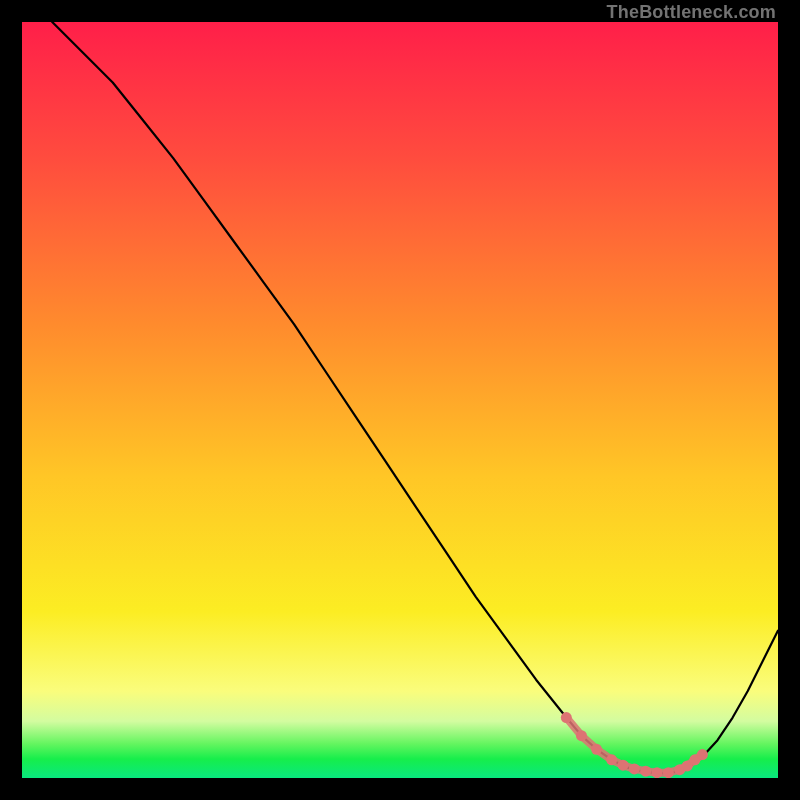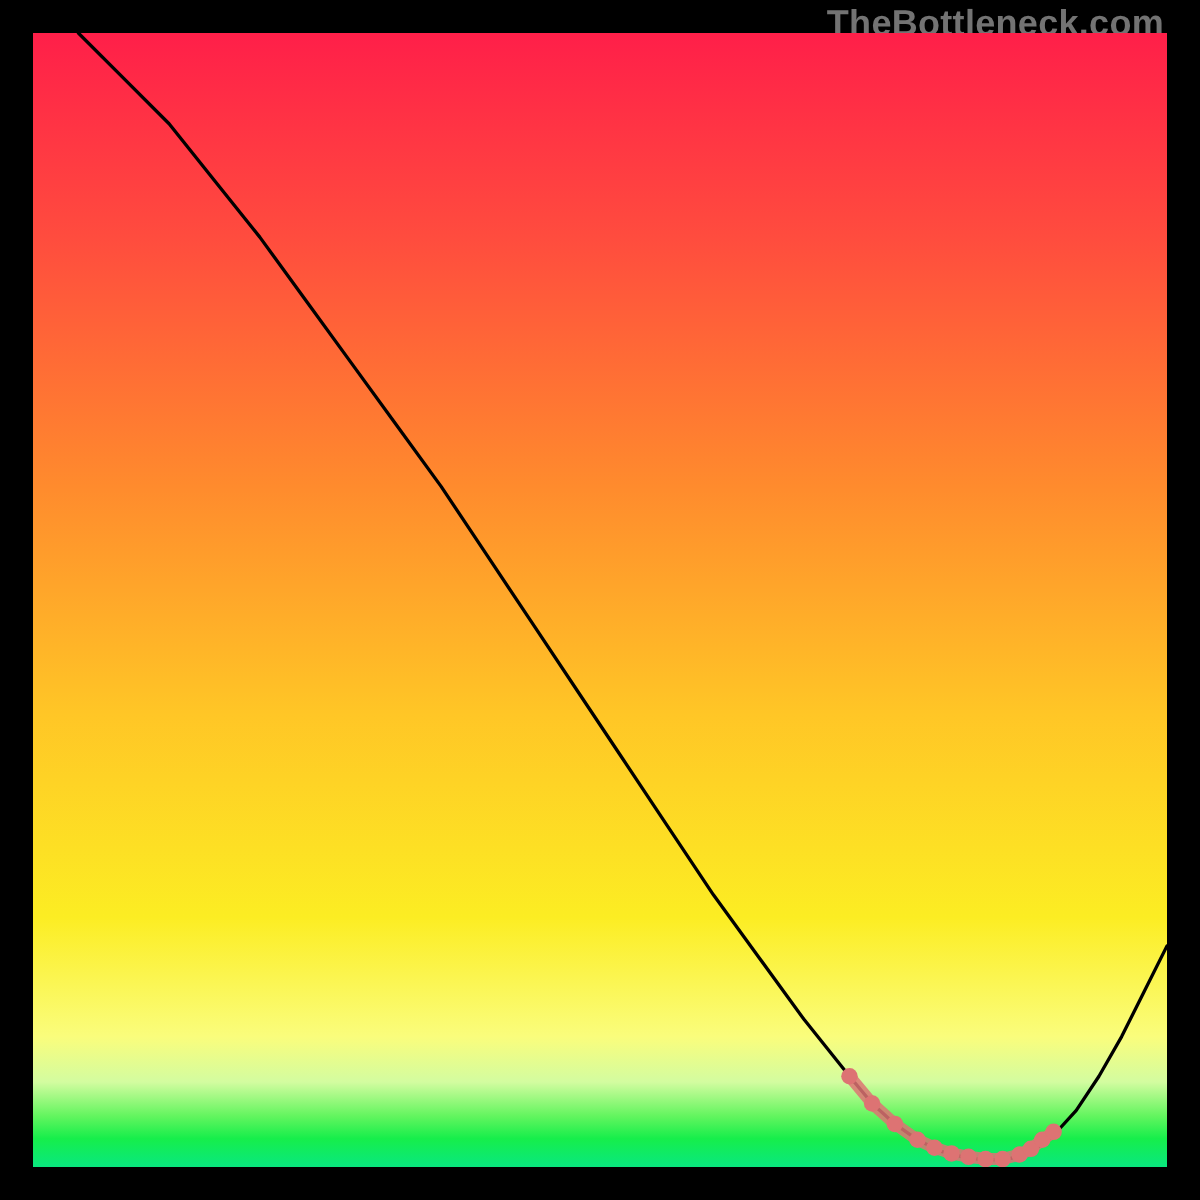--- a/index.html
+++ b/index.html
@@ -22,21 +22,21 @@
     left: 0;
     top: 0;
     width: 756px;
     height: 756px;
   }
   .watermark {
     position: absolute;
     top: 2px;
     right: 24px;
     font-family: Arial, Helvetica, sans-serif;
-    font-size: 24px;
+    font-size: 18px;
     font-weight: bold;
     color: #737373;
     letter-spacing: 0.2px;
   }
 </style>
 </head>
 <body>
 
 <div class="watermark">TheBottleneck.com</div>
 

